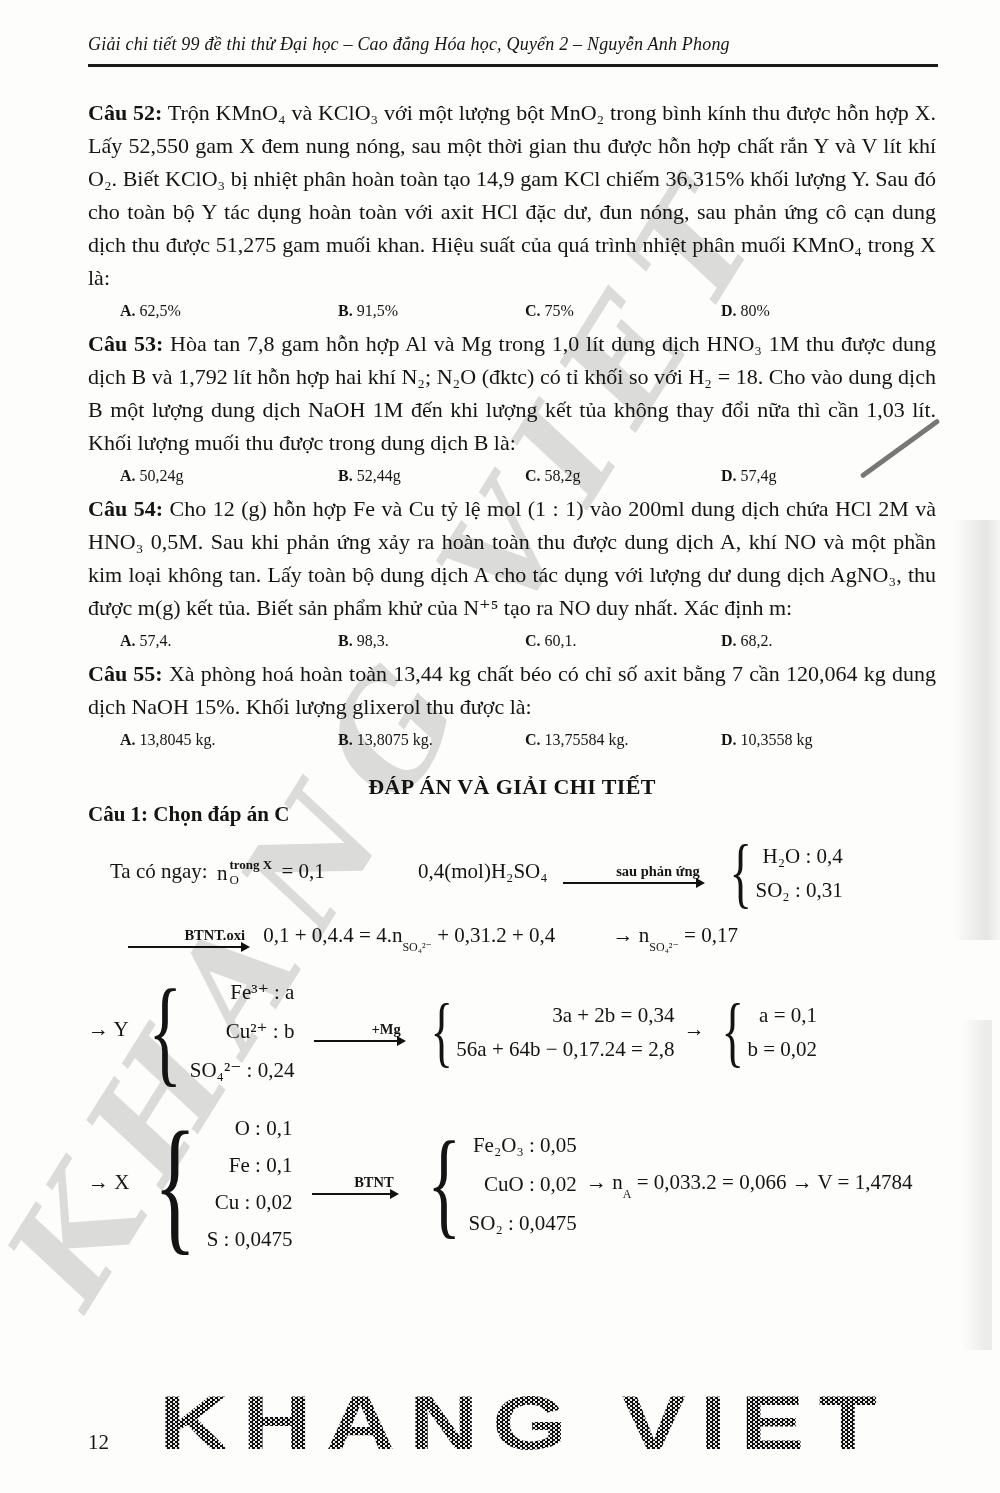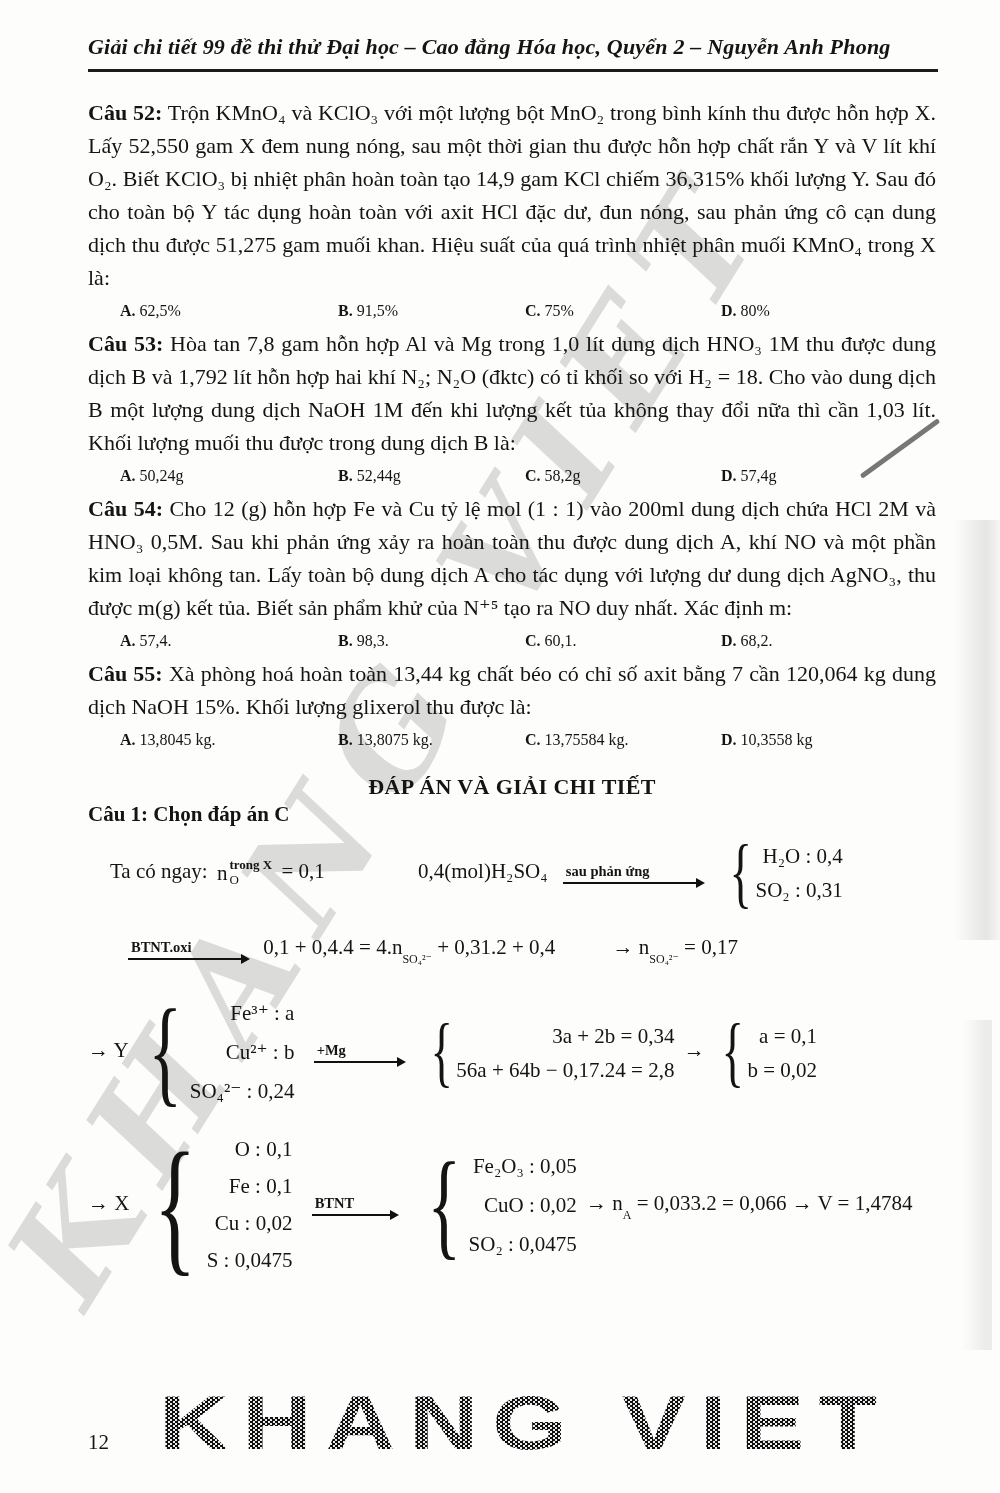--- a/index.html
+++ b/index.html
@@ -6,21 +6,21 @@
   .page {
     position:relative; width:1000px; height:1493px; overflow:hidden;
     background:#fdfdfb; color:#141414;
     font-family:"Liberation Serif","DejaVu Serif",serif;
   }
 
   
   .page-header {
     position:absolute; left:88px; right:62px; top:34px;
     border-bottom:3px solid #1b1b1b; padding-bottom:9px;
-    font-size:22px; font-style:italic; font-weight:bold; letter-spacing:.2px;
+    font-size:18px; font-style:italic; font-weight:normal; letter-spacing:.2px;
   }
 
   
   .content { position:absolute; left:88px; right:64px; top:96px; }
 
   .question { margin:0; font-size:22px; line-height:33px; text-align:justify; }
   .qlabel { font-weight:bold; }
 
   .options {
     display:grid; grid-template-columns:218px 187px 196px 1fr;
@@ -41,21 +41,21 @@
   .mid { margin-left:88px; }
   .gap2 { margin-left:52px; }
 
   .msub { font-size:12px; vertical-align:-9px; letter-spacing:0; }
 
   .nss { display:inline-flex; align-items:center; vertical-align:middle; margin:0 4px; }
   .nss-base { font-size:21px; }
   .nss-stack { display:inline-flex; flex-direction:column; align-items:flex-start; font-size:13px; line-height:1.15; font-weight:bold; margin-left:2px;text-align:right; }
   .nss-sub { font-weight:normal; }
 
-  .larrow { display:inline-flex; flex-direction:column; align-items:flex-start; vertical-align:middle; margin:16px 10px; }
+  .larrow { display:inline-flex; flex-direction:column; align-items:flex-end; vertical-align:middle; margin:4px 10px; }
   .larrow-label { font-size:14.5px; font-weight:bold; white-space:nowrap; padding:0 3px 2px; }
   .larrow-shaft { position:relative; width:100%; height:2px; background:#111; }
   .larrow-shaft::after {
     content:""; position:absolute; right:-2px; top:-4px; width:0; height:0;
     border-top:5px solid transparent; border-bottom:5px solid transparent; border-left:9px solid #111;
   }
   .w140 { min-width:140px; } .w120 { min-width:120px; } .w90 { min-width:90px; } .w85 { min-width:85px; }
 
   .brace-group { display:inline-flex; align-items:center; vertical-align:middle; margin:0 4px; }
   .brace { display:inline-block; font-weight:400; line-height:.8; transform:scaleX(.6); transform-origin:center; margin-right:-4px; }

